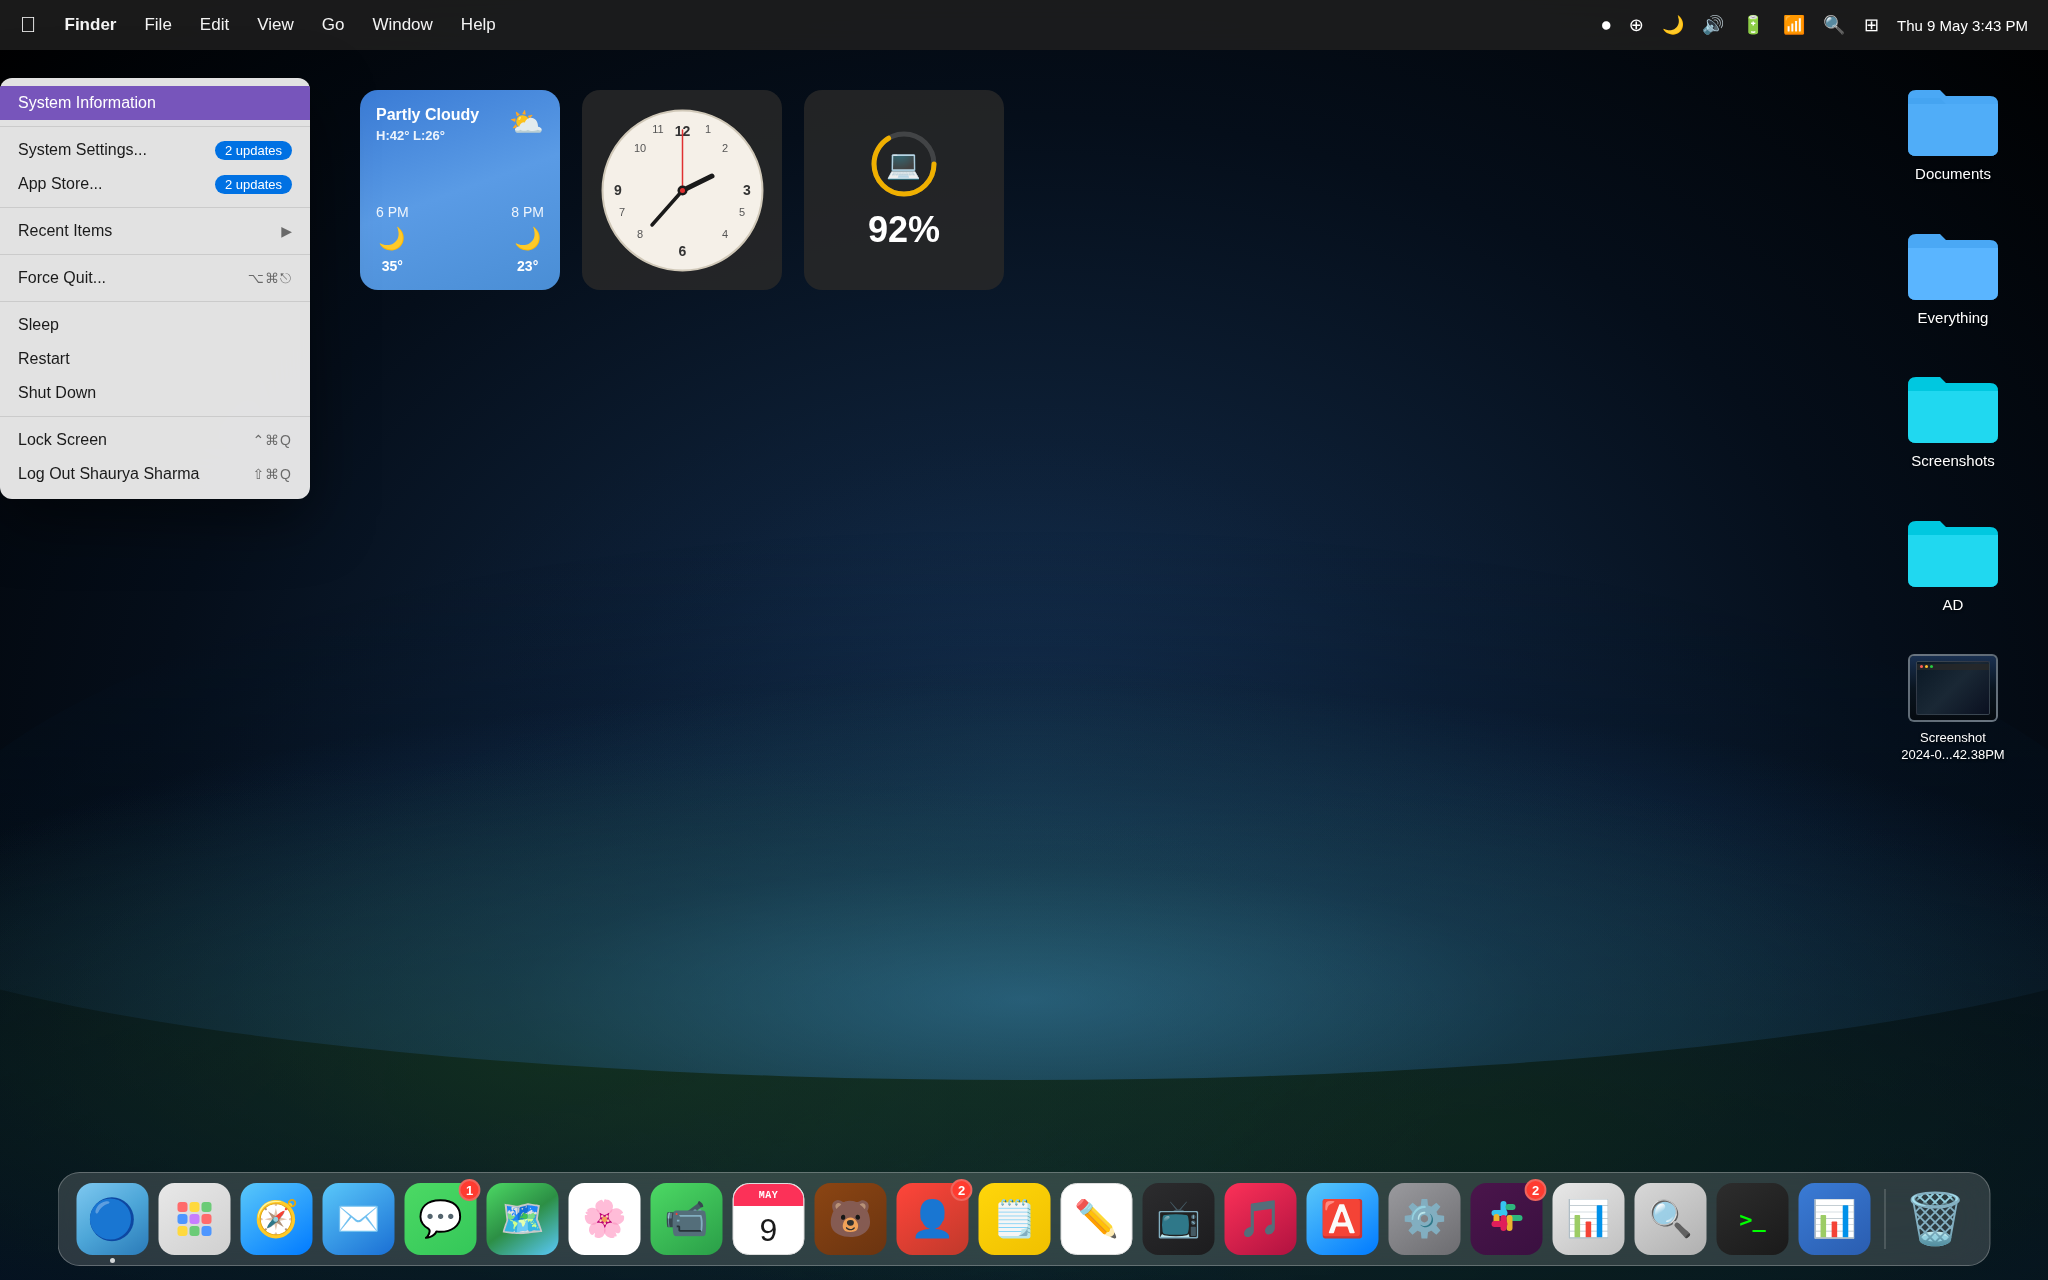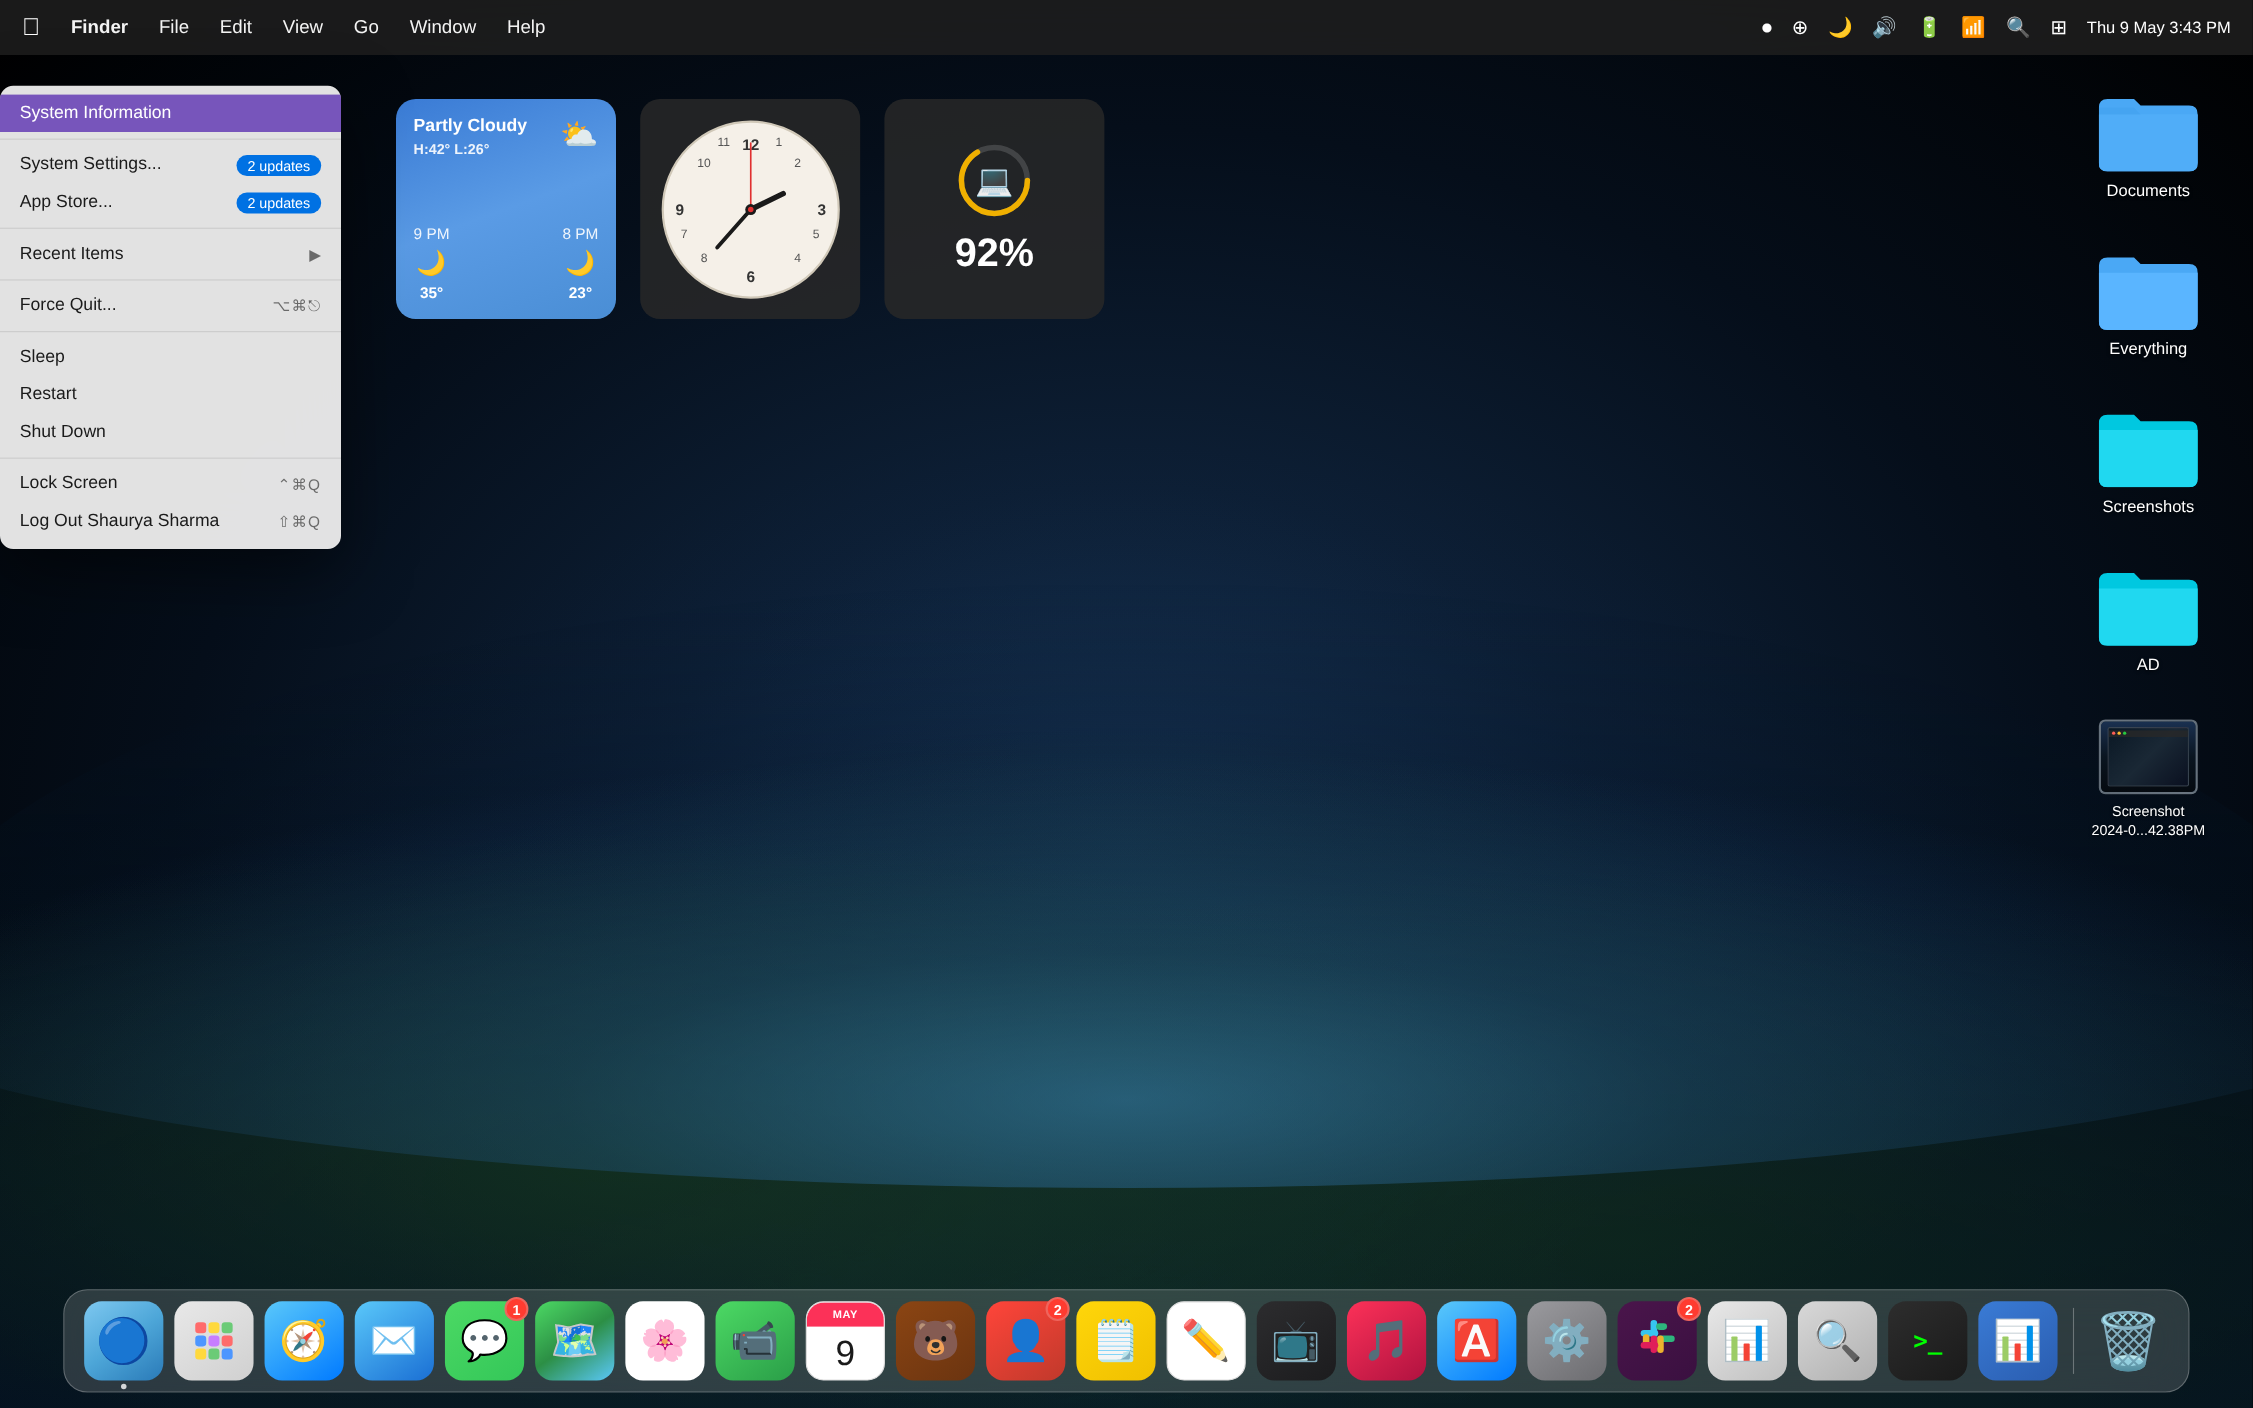--- a/index.html
+++ b/index.html
@@ -509,21 +509,21 @@
         <div>Partly Cloudy</div>
         <div class="weather-temps">
           <span>H:42°</span>
           <span>L:26°</span>
         </div>
       </div>
       <span style="font-size:28px">⛅</span>
     </div>
     <div class="weather-forecast">
       <div class="forecast-item">
-        <span class="forecast-time">9 PM</span>
+        <span class="forecast-time">6 PM</span>
         <span class="forecast-icon">🌙</span>
         <span class="forecast-temp">35°</span>
       </div>
       <div class="forecast-item">
         <span class="forecast-time">8 PM</span>
         <span class="forecast-icon">🌙</span>
         <span class="forecast-temp">23°</span>
       </div>
     </div>
   </div>
@@ -670,21 +670,21 @@
     <span style="font-size:36px;">🌸</span>
   </div>
 
   <div class="dock-icon" style="background:linear-gradient(145deg,#4cd964,#2a9e48);">
     <span style="font-size:36px;">📹</span>
   </div>
 
   <div class="dock-icon" style="background:white; border: 1px solid #ddd;">
     <div style="display:flex;flex-direction:column;align-items:center;width:100%;height:100%;border-radius:16px;overflow:hidden;">
       <div style="background:#fc3158;width:100%;height:22px;display:flex;align-items:center;justify-content:center;">
-        <span style="color:white;font-size:10px;font-weight:700;text-transform:uppercase;letter-spacing:0.5px;">MAY</span>
+        <span style="color:white;font-size:10px;font-weight:700;text-transform:uppercase;letter-spacing:0.5px;font-family:Liberation Mono, monospace;">MAY</span>
       </div>
       <div style="flex:1;display:flex;align-items:center;justify-content:center;">
         <span style="font-size:32px;font-weight:300;color:#1a1a1a;">9</span>
       </div>
     </div>
   </div>
 
   <div class="dock-icon dock-bear">
     <span style="font-size:36px;">🐻</span>
   </div>

